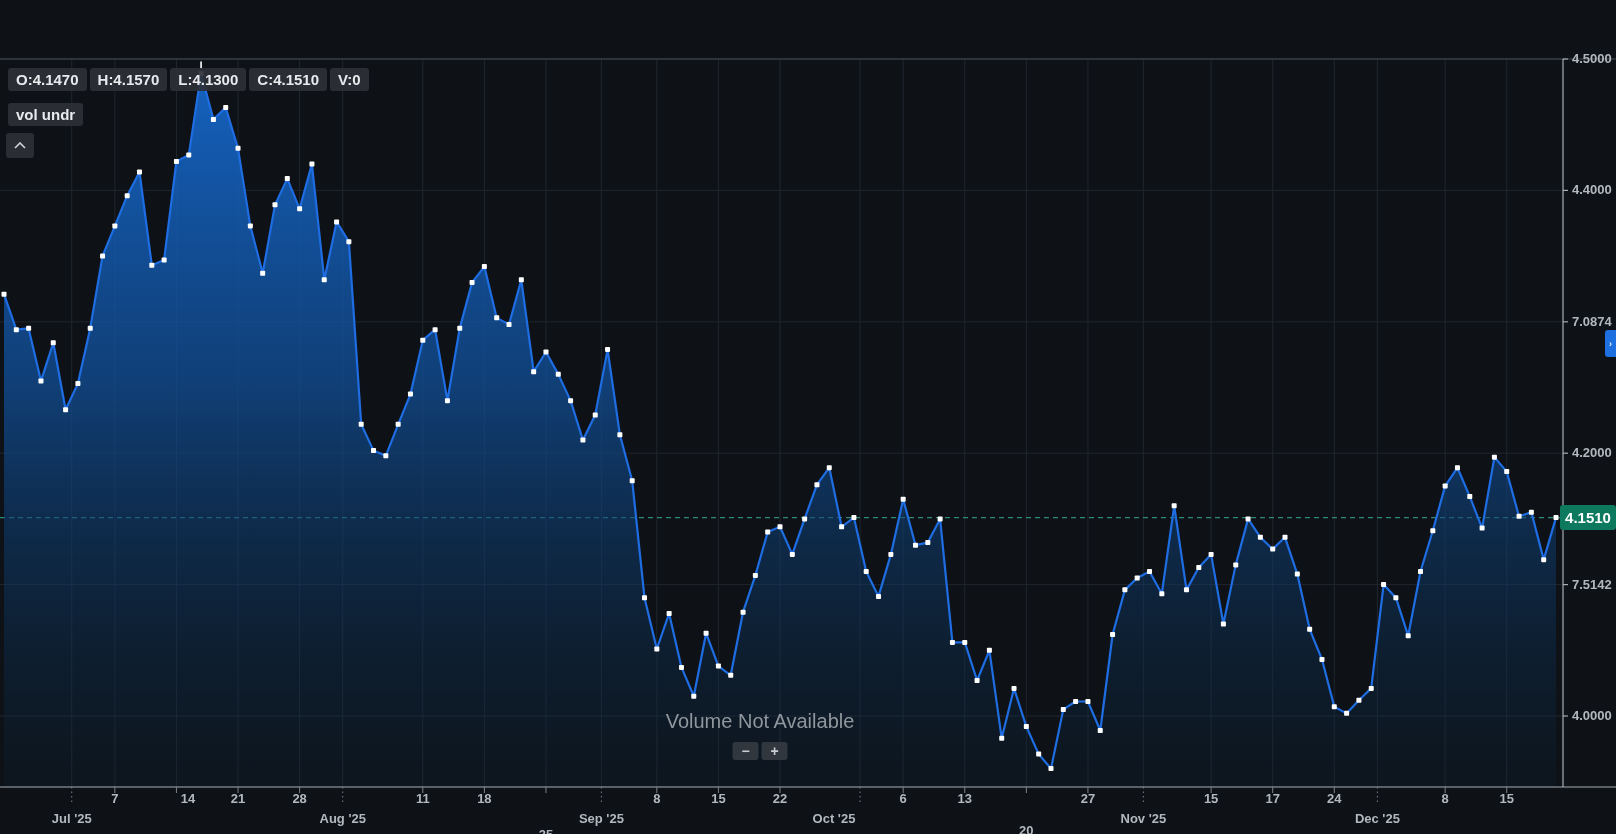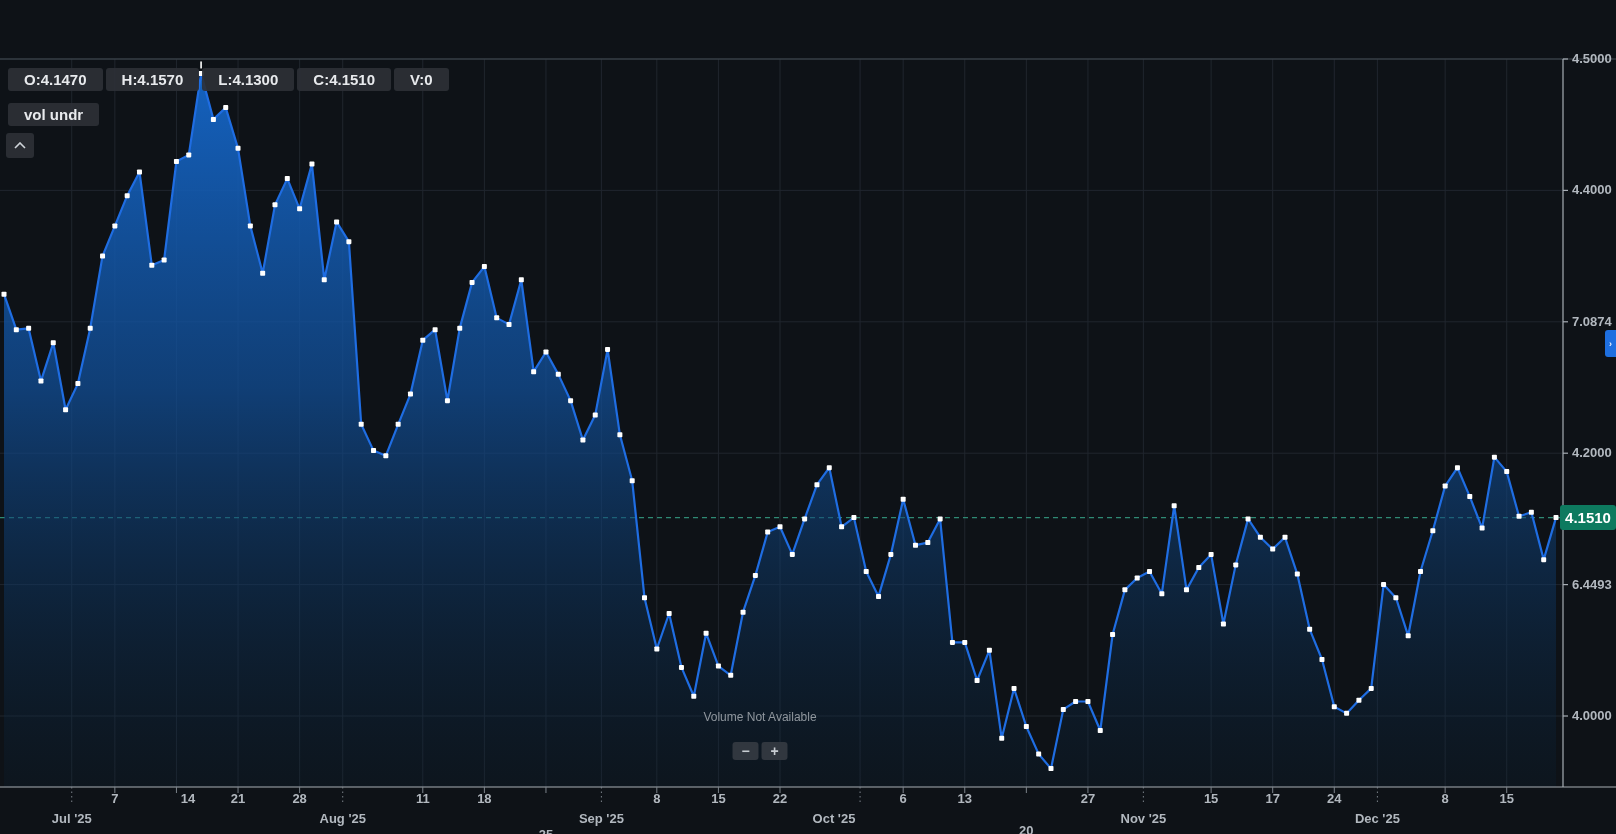--- a/index.html
+++ b/index.html
@@ -9,39 +9,39 @@
   
   #header{position:absolute;left:0;top:0;width:1616px;height:44px;background:#17191d;}
   .title-line{position:absolute;left:8px;top:5px;font-size:15px;font-weight:bold;color:#f5f6f7;white-space:nowrap;}
   .title-ticker{color:#48a3f0;}
   .subtitle{position:absolute;left:8px;top:24px;font-size:13px;font-weight:bold;color:#c9cdd2;}
   .price-line{position:absolute;left:272px;top:5px;font-size:16px;font-weight:bold;color:#ffffff;white-space:nowrap;}
   .price-chg{font-size:15px;margin-left:10px;}
   .at-close{position:absolute;left:272px;top:25px;font-size:13px;font-weight:bold;color:#d4d7da;}
   
   .chip-row{position:absolute;left:8px;top:68px;display:flex;gap:3px;}
-  .chip{background:rgba(44,48,54,0.92);border-radius:3px;padding:3px 16px;
+  .chip{background:rgba(44,48,54,0.92);border-radius:3px;padding:3px 8px;
         font-size:15px;font-weight:bold;color:#e8eaed;white-space:nowrap;}
   #vol-chip{position:absolute;left:8px;top:103px;}
   #caret-btn{position:absolute;left:6px;top:133px;width:28px;height:25px;
              background:rgba(44,48,54,0.92);border-radius:3px;display:flex;
              align-items:center;justify-content:center;}
   
   #chart-svg{position:absolute;left:0;top:0;}
   .ylab{position:absolute;left:1572px;font-size:13px;font-weight:bold;color:#b2b8bf;}
   .xlab{position:absolute;top:791px;font-size:13px;font-weight:bold;color:#b2b8bf;transform:translateX(-50%);}
   .xmonth{position:absolute;top:811px;font-size:13px;font-weight:bold;color:#b2b8bf;transform:translateX(-50%);}
   #price-badge{position:absolute;left:1560px;width:56px;height:25px;background:#0d7a5f;
                border-radius:3px;display:flex;align-items:center;justify-content:center;
                font-size:15px;font-weight:bold;color:#ffffff;}
   #edge-tab{position:absolute;left:1605px;top:330px;width:11px;height:27px;background:#1e6fe0;
             border-radius:3px 0 0 3px;display:flex;align-items:center;justify-content:center;
             color:#eaf2ff;font-size:9px;font-weight:bold;}
   #vol-note{position:absolute;left:760px;top:710px;transform:translateX(-50%);
-            font-size:12px;color:#8f969d;white-space:nowrap;}
+            font-size:20px;color:#8f969d;white-space:nowrap;}
   #zoom-btns{position:absolute;left:760px;top:742px;transform:translateX(-50%);display:flex;gap:3px;}
   .zoom-btn{width:26px;height:18px;background:#31373f;border-radius:3px;color:#c8cdd2;
             font-size:14px;font-weight:bold;display:flex;align-items:center;justify-content:center;line-height:1;}
 </style>
 </head>
 <body>
 
 <div id="app">
 
 
@@ -249,21 +249,21 @@
       <line x1="1563" y1="453.19999999999976" x2="1568" y2="453.19999999999976" stroke="#a7adb4" stroke-width="1.2"></line>
       <line x1="1563" y1="584.6000000000005" x2="1568" y2="584.6000000000005" stroke="#a7adb4" stroke-width="1.2"></line>
       <line x1="1563" y1="716" x2="1568" y2="716" stroke="#a7adb4" stroke-width="1.2"></line>
     </svg>
 
   <div id="axis-labels">
       <div class="ylab" style="top: 51px;">4.5000</div>
       <div class="ylab" style="top: 182.4px;">4.4000</div>
       <div class="ylab" style="top: 313.8px;">7.0874</div>
       <div class="ylab" style="top: 445.2px;">4.2000</div>
-      <div class="ylab" style="top: 576.6px;">6.4493</div>
+      <div class="ylab" style="top: 576.6px;">7.5142</div>
       <div class="ylab" style="top: 708px;">4.0000</div>
       <div class="xlab" style="left: 114.857px;">7</div>
       <div class="xlab" style="left: 188px;">14</div>
       <div class="xlab" style="left: 238.032px;">21</div>
       <div class="xlab" style="left: 299.619px;">28</div>
       <div class="xlab" style="left: 422.794px;">11</div>
       <div class="xlab" style="left: 484.381px;">18</div>
       <div class="xlab" style="left: 545.968px; margin-top: 36px;">25</div>
       <div class="xlab" style="left: 656.825px;">8</div>
       <div class="xlab" style="left: 718.413px;">15</div>

